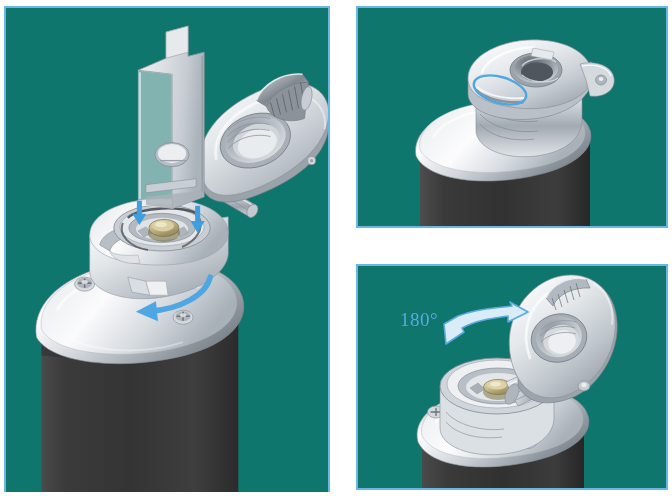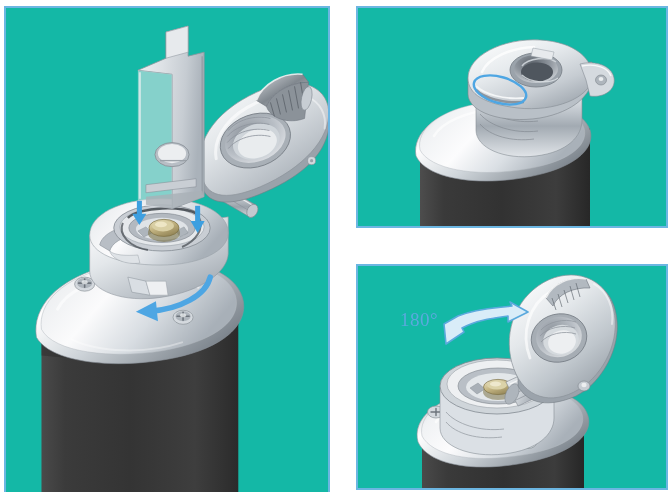--- a/index.html
+++ b/index.html
@@ -7,21 +7,21 @@
     width:672px;height:496px;
     background:#ffffff;
     font-family:"Liberation Sans", sans-serif;
     overflow:hidden;
     position:relative;
   }
   .stage{position:absolute;left:0;top:0;width:672px;height:496px;background:#fff;}
 
   .panel{
     position:absolute;
-    background:#14b8a6;
+    background:#0f766e;
     box-sizing:border-box;
   }
   #panel-main{
     left:4px; top:6px; width:326px; height:486px;
     border:2px solid #6cb6e2;
     border-bottom:none;
   }
   #panel-top{
     left:356px; top:6px; width:312px; height:222px;
     border:2px solid #6cb6e2;

